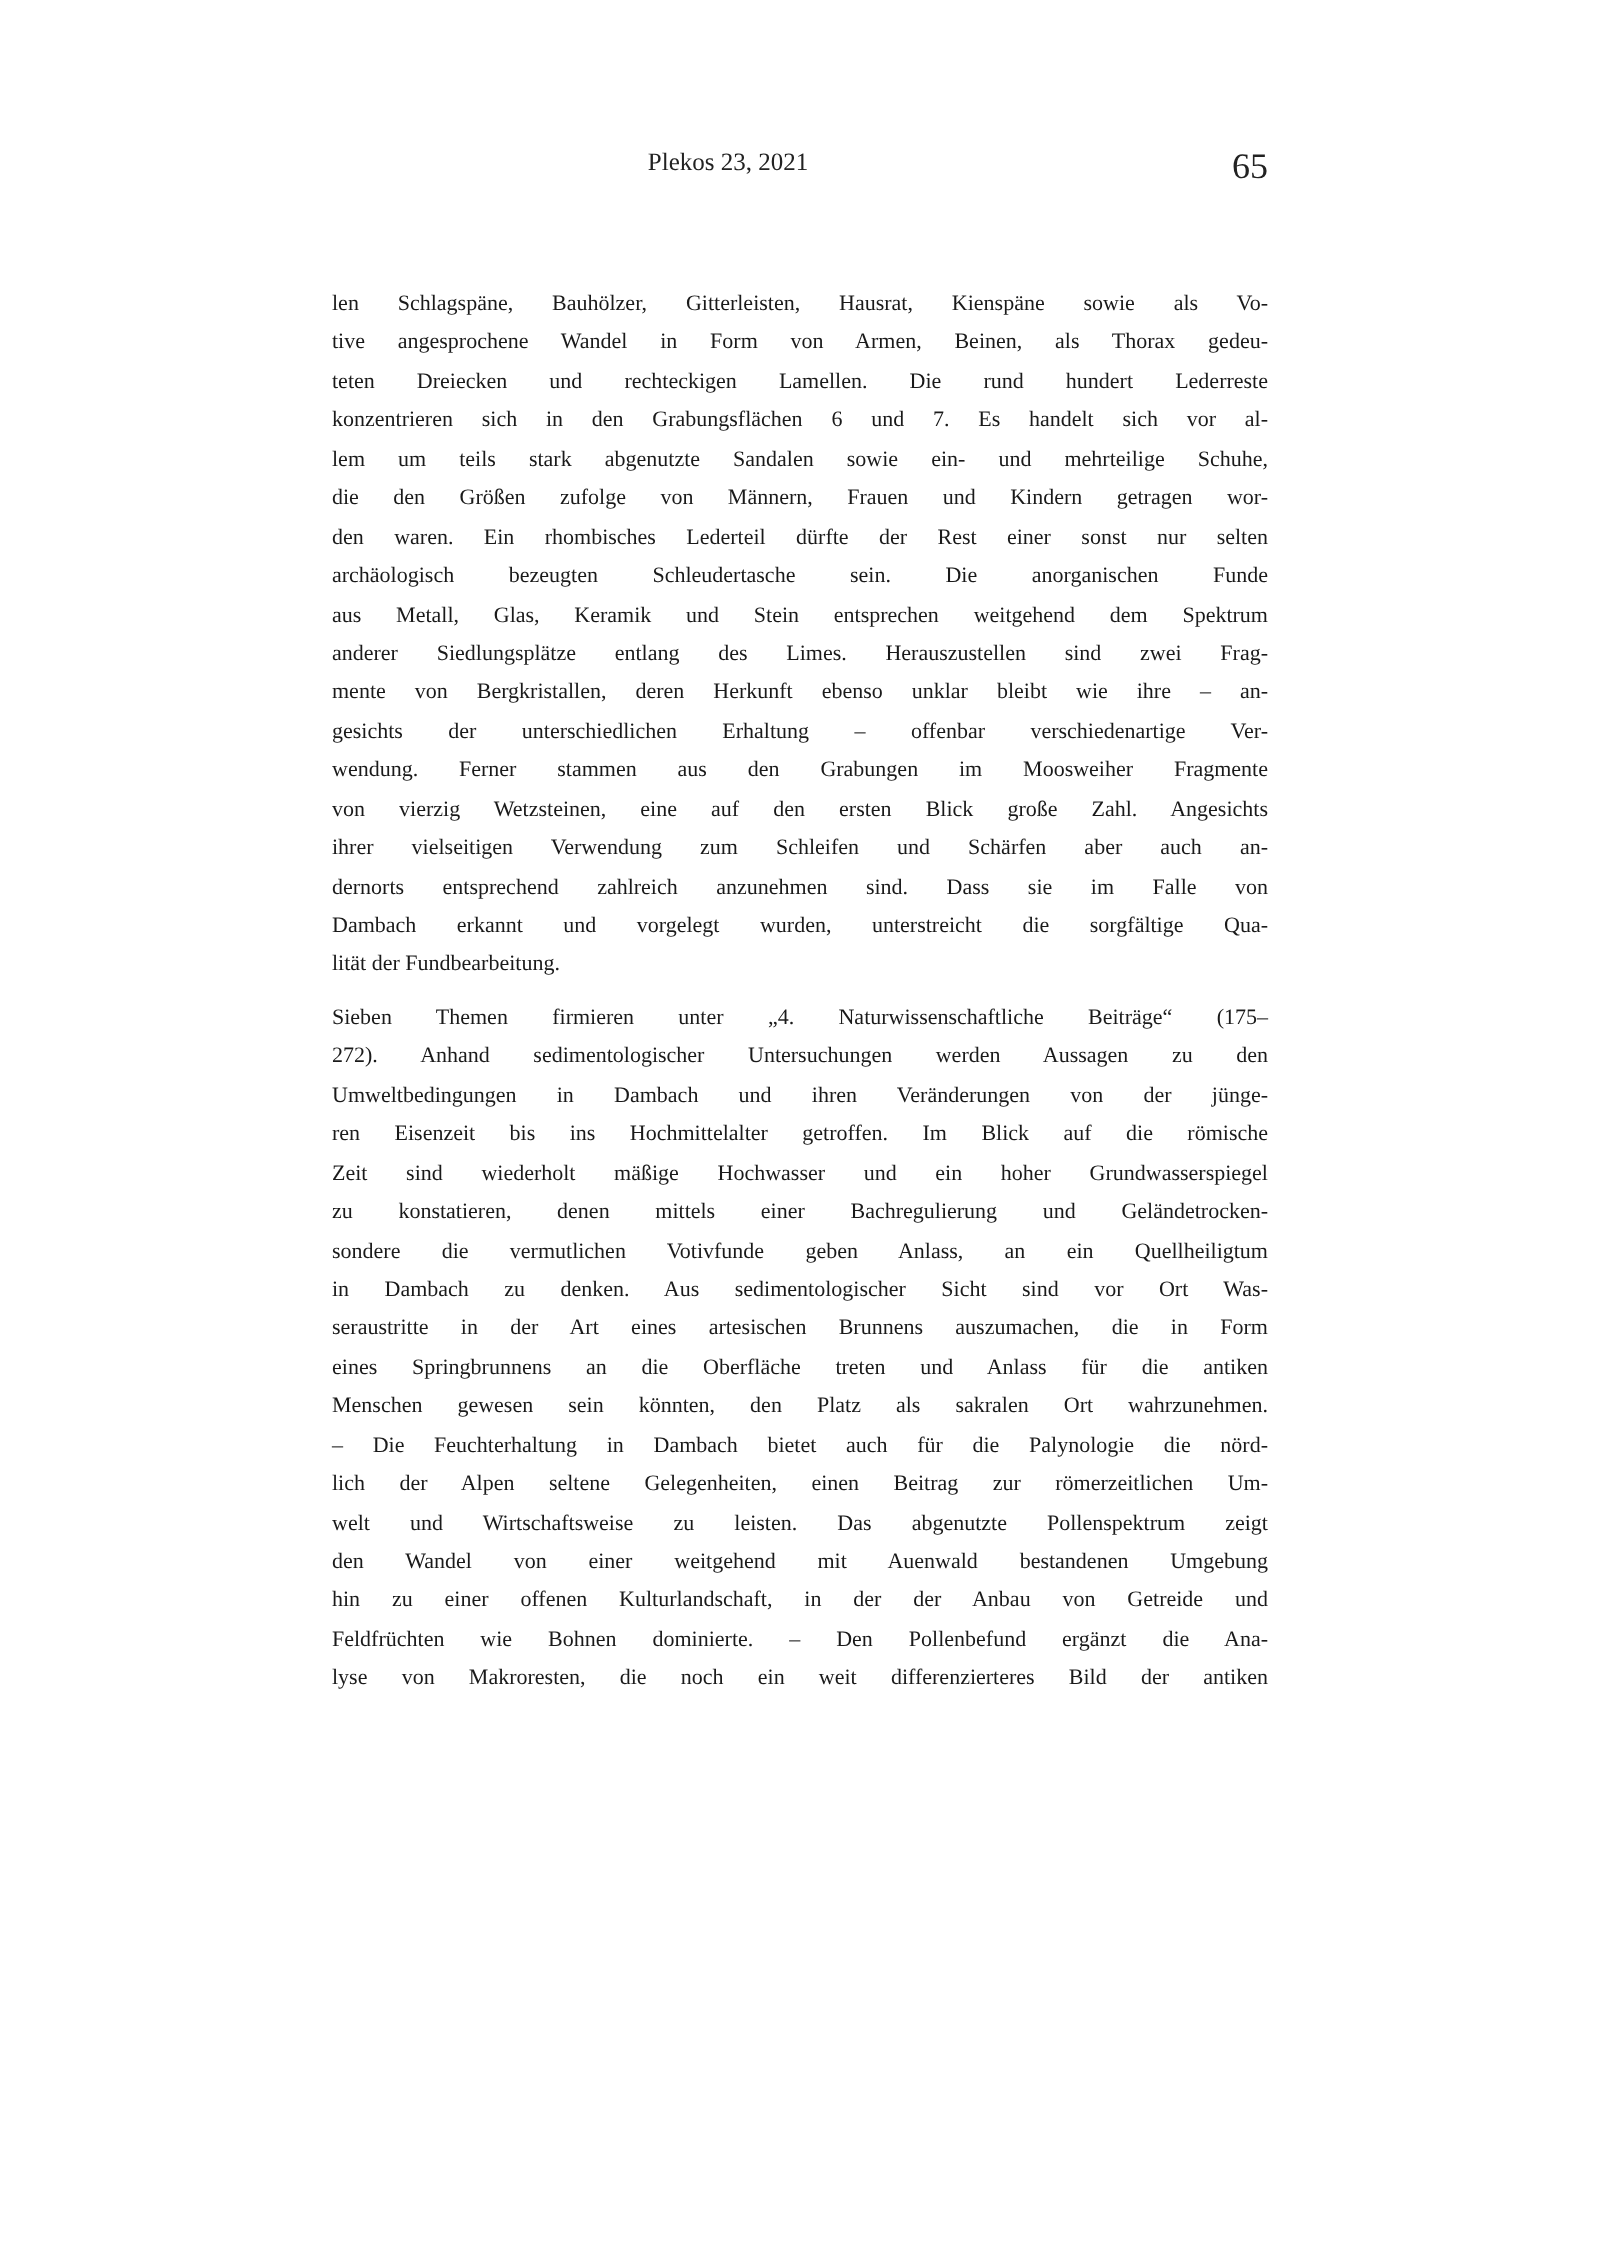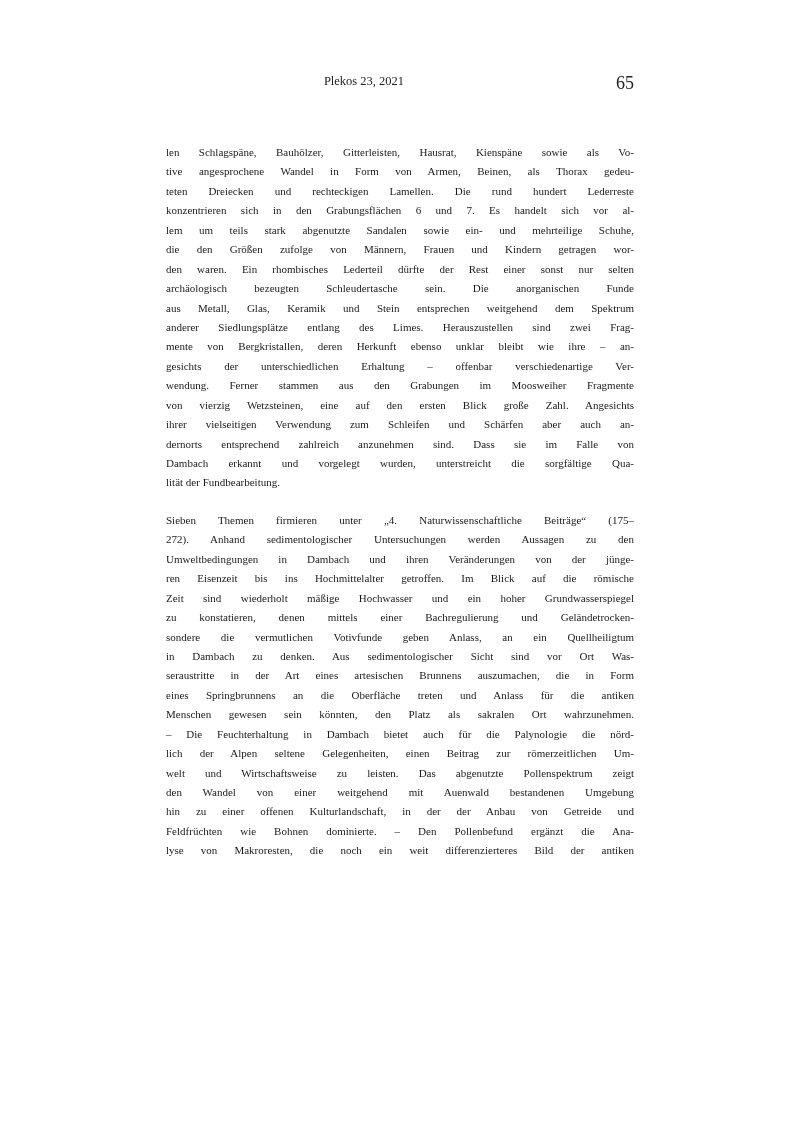--- a/index.html
+++ b/index.html
@@ -43,21 +43,21 @@
     .body-text {
       position: absolute;
       left: 166px;
       top: 143px;
       width: 468px;
     }
     .para {
       margin: 0;
     }
     .para + .para {
-      margin-top: 18px;
+      margin-top: 7px;
     }
     .line {
       display: block;
       height: 19.45px;
       line-height: 19.45px;
       font-size: 11px;
       white-space: nowrap;
       text-align: justify;
       text-align-last: justify;
       overflow: visible;

